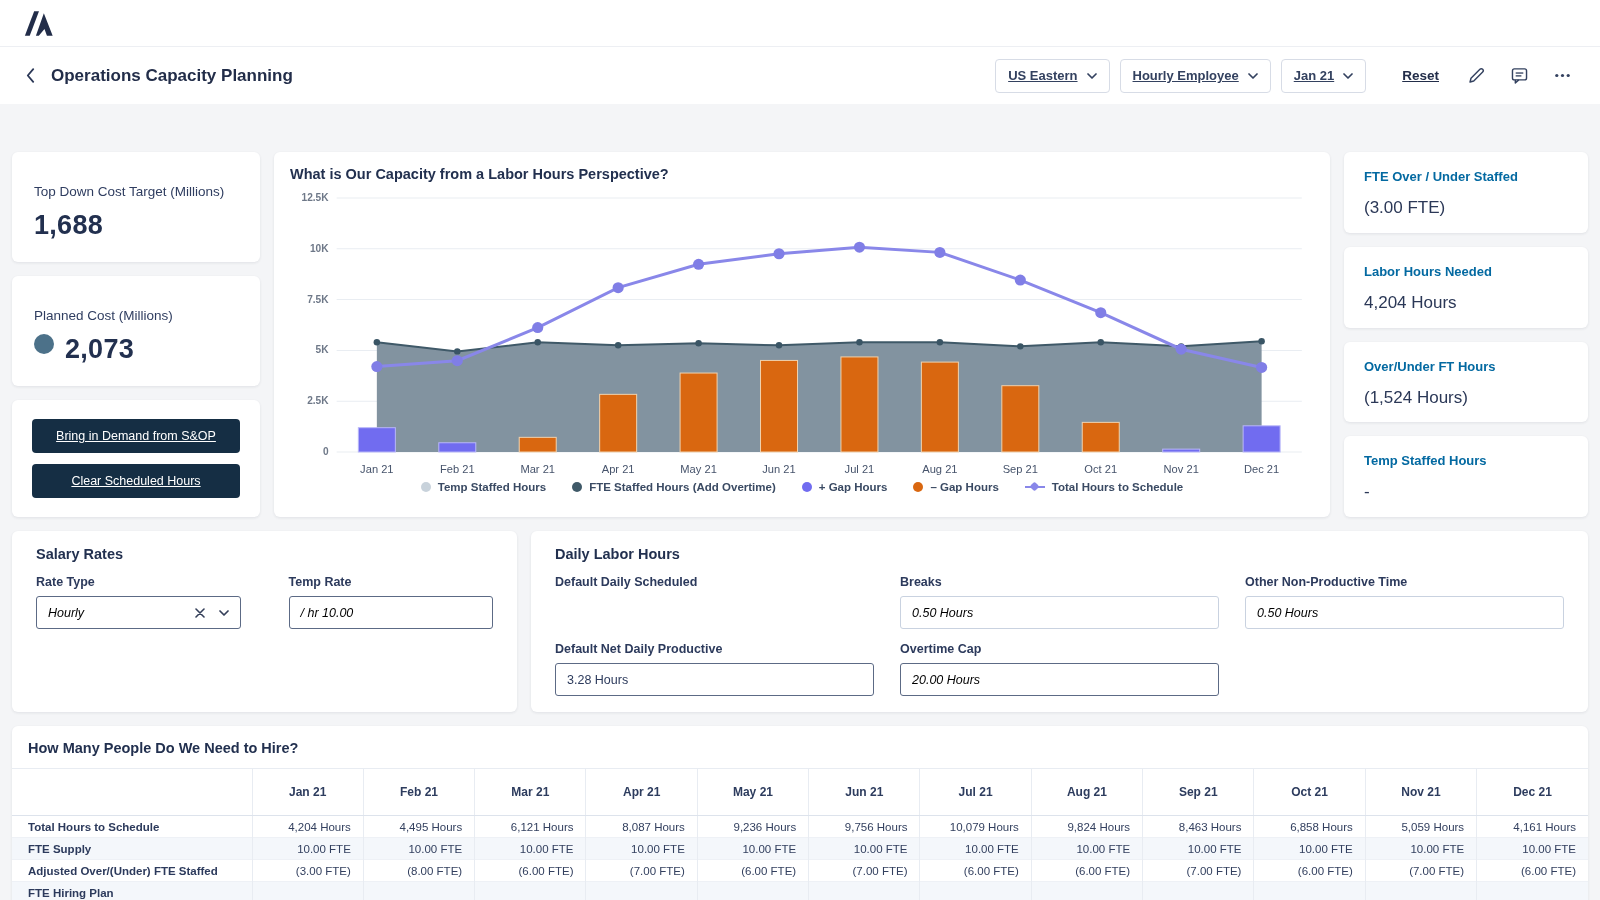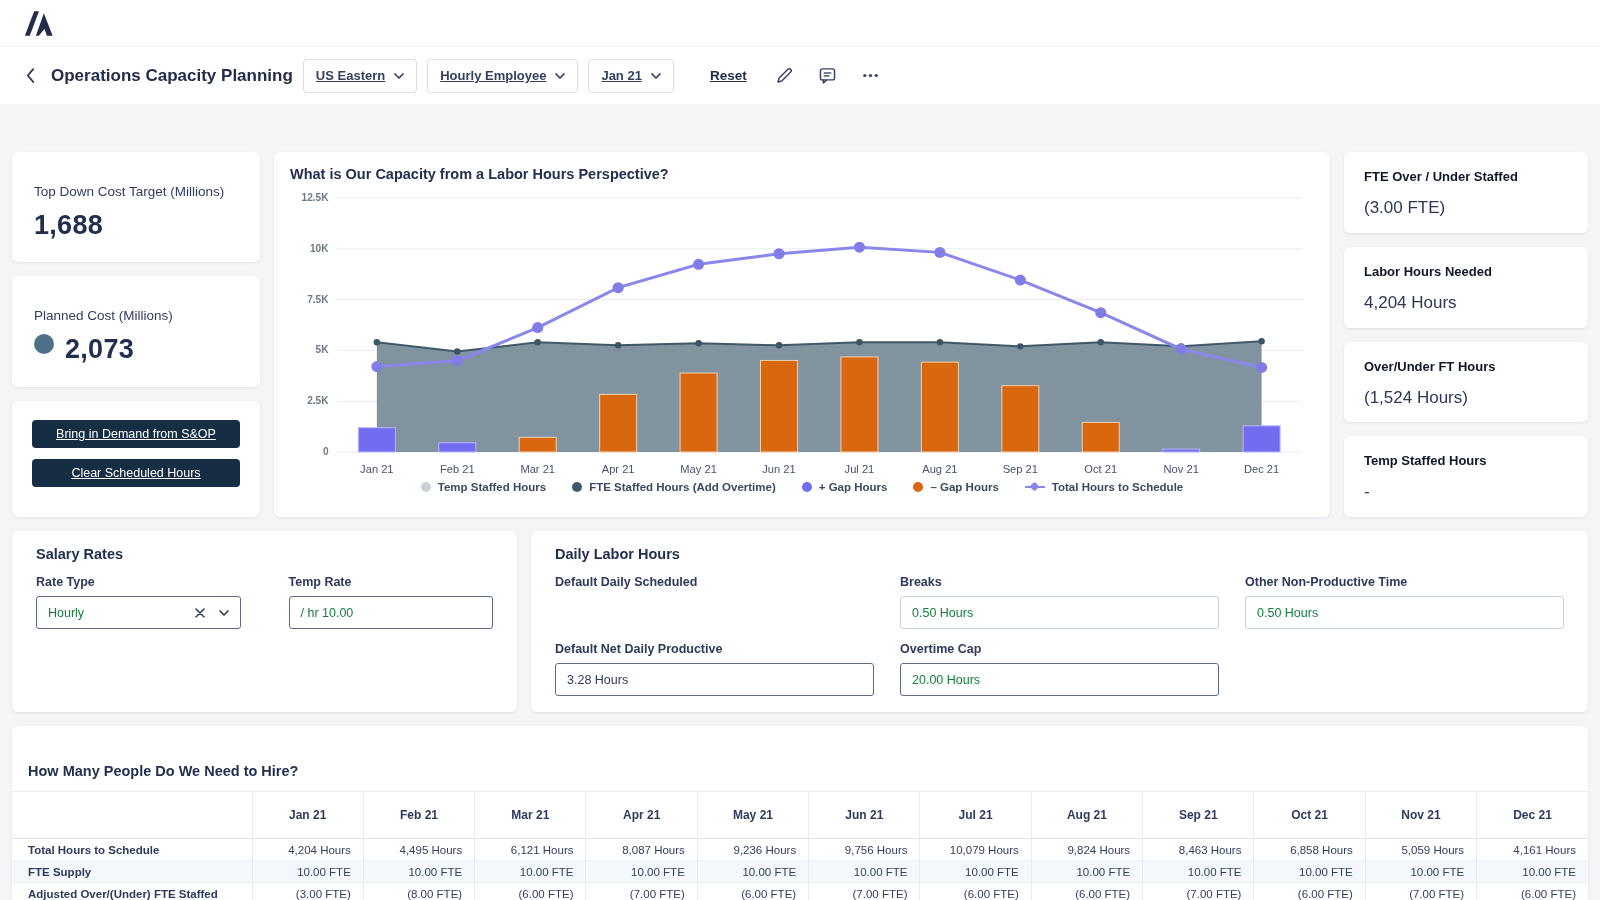--- a/index.html
+++ b/index.html
@@ -4,21 +4,21 @@
 <style>
   html,body{margin:0;padding:0;overflow:hidden;}
   body{width:1600px;height:900px;background:#f4f5f7;font-family:"Liberation Sans",sans-serif;color:#2b3857;}
   button{font-family:inherit;text-decoration:underline;}
 
   
   .topbar{height:46px;background:#fff;display:flex;align-items:center;padding:0 24px;border-bottom:1px solid #edeff3;}
   .logo{display:block;cursor:pointer;}
 
   
-  .page-header{height:57px;background:#fff;display:flex;align-items:center;padding:0 26px 0 22px;}
+  .page-header{height:57px;background:#fff;display:flex;align-items:center;justify-content:space-between;padding:0 26px 0 22px;}
   .ph-left{display:flex;align-items:center;gap:12px;}
   .back-btn{background:none;border:none;padding:4px;cursor:pointer;color:#2b3857;display:flex;align-items:center;}
   .back-btn svg path{stroke:currentColor;stroke-width:2;fill:none;stroke-linecap:round;stroke-linejoin:round;}
   .page-title{font-size:17px;font-weight:700;color:#222d49;margin:0;}
   .ph-right{display:flex;align-items:center;}
   .chip{display:flex;align-items:center;gap:9px;height:34px;padding:0 12px;margin-left:10px;background:#fff;border:1px solid #d7dce6;border-radius:4px;font-size:13px;font-weight:600;color:#33415f;cursor:pointer;}
   .chev{width:10px;height:6px;}
   .chev path{stroke:currentColor;stroke-width:1.7;fill:none;stroke-linecap:round;stroke-linejoin:round;}
   .reset-btn{background:none;border:none;font-size:13.5px;font-weight:700;color:#222d49;margin-left:30px;cursor:pointer;}
   .icon-btn{background:none;border:none;color:#33415f;margin-left:20px;padding:2px;cursor:pointer;display:flex;align-items:center;}
@@ -29,24 +29,24 @@
   .row1{display:grid;grid-template-columns:248px 1fr 244px;gap:14px;height:365px;}
   .card{background:#fff;border-radius:6px;box-shadow:0 1px 3px rgba(20,30,55,.09);}
   .col-left,.col-right{display:flex;flex-direction:column;gap:14px;}
 
   .kpi-left{flex:1;padding:32px 22px 0;}
   .kpi-label{font-size:13.5px;color:#2f3d60;}
   .kpi-value{font-size:27px;font-weight:700;color:#22304f;margin-top:11px;display:flex;align-items:flex-start;gap:11px;letter-spacing:.3px;}
   .kpi-dot{width:20px;height:20px;border-radius:50%;flex:0 0 auto;}
 
   .actions-card{flex:1;padding:19px 20px;display:flex;flex-direction:column;gap:11px;}
-  .action-btn{height:28px;background:#152e44;color:#fff;border:none;border-radius:4px;font-size:12.5px;cursor:pointer;}
+  .action-btn{height:34px;background:#152e44;color:#fff;border:none;border-radius:4px;font-size:12.5px;cursor:pointer;}
 
   .kpi-right{flex:1;padding:17px 20px 0;}
-  .kpi-right .kpi-label{font-size:13px;font-weight:700;color:#0f172a;}
+  .kpi-right .kpi-label{font-size:13px;font-weight:700;color:#0369a1;}
   .kpi-right .kpi-sm-value{font-size:17px;color:#2b3857;margin-top:14px;}
 
   
   .chart-card{padding:12px 16px 4px;display:flex;flex-direction:column;}
   .chart-title{font-size:14.5px;font-weight:700;color:#22304f;margin:2px 0 4px;}
   #chart{width:100%;height:294px;display:block;}
   .ytick{font-size:10px;font-weight:700;fill:#6e7888;}
   .xtick{font-size:11px;fill:#46536b;}
   .legend{display:flex;justify-content:center;align-items:center;gap:26px;margin-top:1px;}
   .lg-item{display:flex;align-items:center;gap:7px;font-size:11.5px;font-weight:700;color:#3a4a63;cursor:pointer;}
@@ -59,28 +59,28 @@
   .row2{display:grid;grid-template-columns:505px 1fr;gap:14px;margin-top:14px;height:181px;}
   .form-card{padding:15px 24px 12px;}
   .section-title{font-size:14.5px;font-weight:700;color:#22304f;}
   .fields{margin-top:13px;display:grid;row-gap:13px;}
   .salary-grid{grid-template-columns:1fr 1fr;column-gap:24px;gap:48px;}
   .daily-grid{grid-template-columns:1fr 1fr 1fr;column-gap:26px;}
   .field label{display:block;font-size:12.5px;font-weight:700;color:#2c3a5c;margin-bottom:7px;}
   .input{height:31px;border:1px solid #c9d2e0;border-radius:3px;display:flex;align-items:center;padding:0 11px;font-size:12.5px;background:#fff;cursor:text;}
   .input.emph{border-color:#5c6a85;}
   .input .val{flex:1;color:#2c3a5c;}
-  .input .val.muted{color:#15803d;}
+  .input .val.muted{color:#000000;font-style:italic;}
   .xico{display:flex;margin-right:14px;color:#343f59;cursor:pointer;}
   .xico svg path{stroke:currentColor;stroke-width:1.6;stroke-linecap:round;}
   .input .chev{color:#343f59;cursor:pointer;}
 
   
   .table-card{margin-top:14px;padding:14px 0 24px;}
-  .table-card .section-title{padding:0 16px;margin-bottom:12px;margin-top:23px;}
+  .table-card .section-title{padding:0 16px;margin-bottom:12px;}
   table{width:100%;border-collapse:collapse;table-layout:fixed;}
   thead th{height:44px;font-size:12px;font-weight:700;color:#2d3c5e;text-align:center;border-top:1px solid #e8ecf2;border-bottom:1px solid #dde3ec;border-left:1px solid #e8ecf2;}
   thead th:first-child{border-left:none;}
   tbody tr{border-top:1px solid #eef1f6;}
   tbody tr:nth-child(even){background:#f4f7fb;}
   tbody th{height:19px;text-align:left;padding-left:16px;font-size:11.5px;font-weight:700;color:#2c3a5c;white-space:nowrap;}
   tbody td{height:19px;text-align:right;padding-right:12px;font-size:11.5px;color:#33405f;border-left:1px solid #e8ecf2;white-space:nowrap;}
 </style>
 </head>
 <body>

